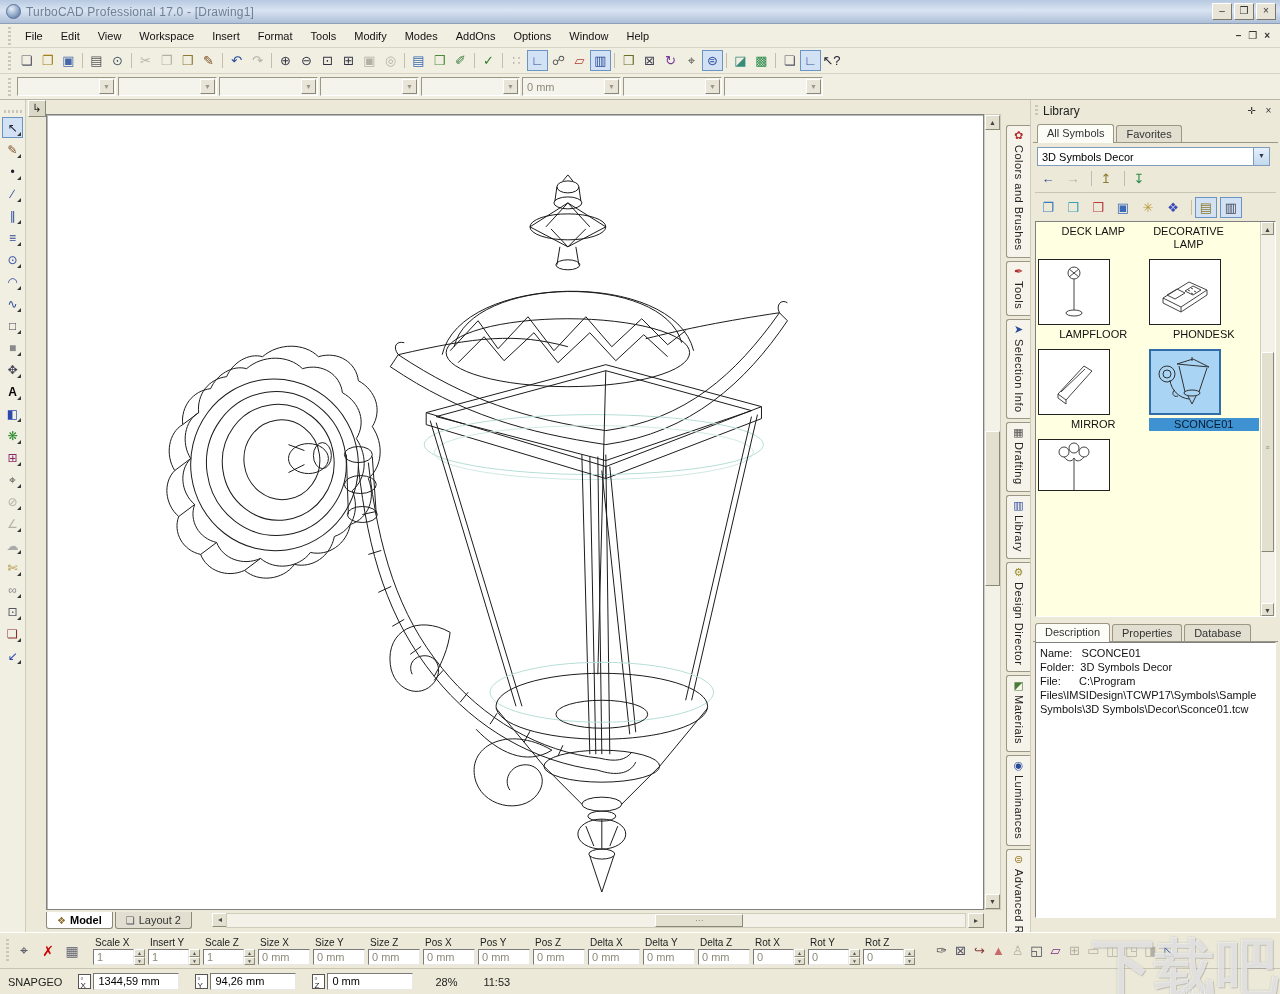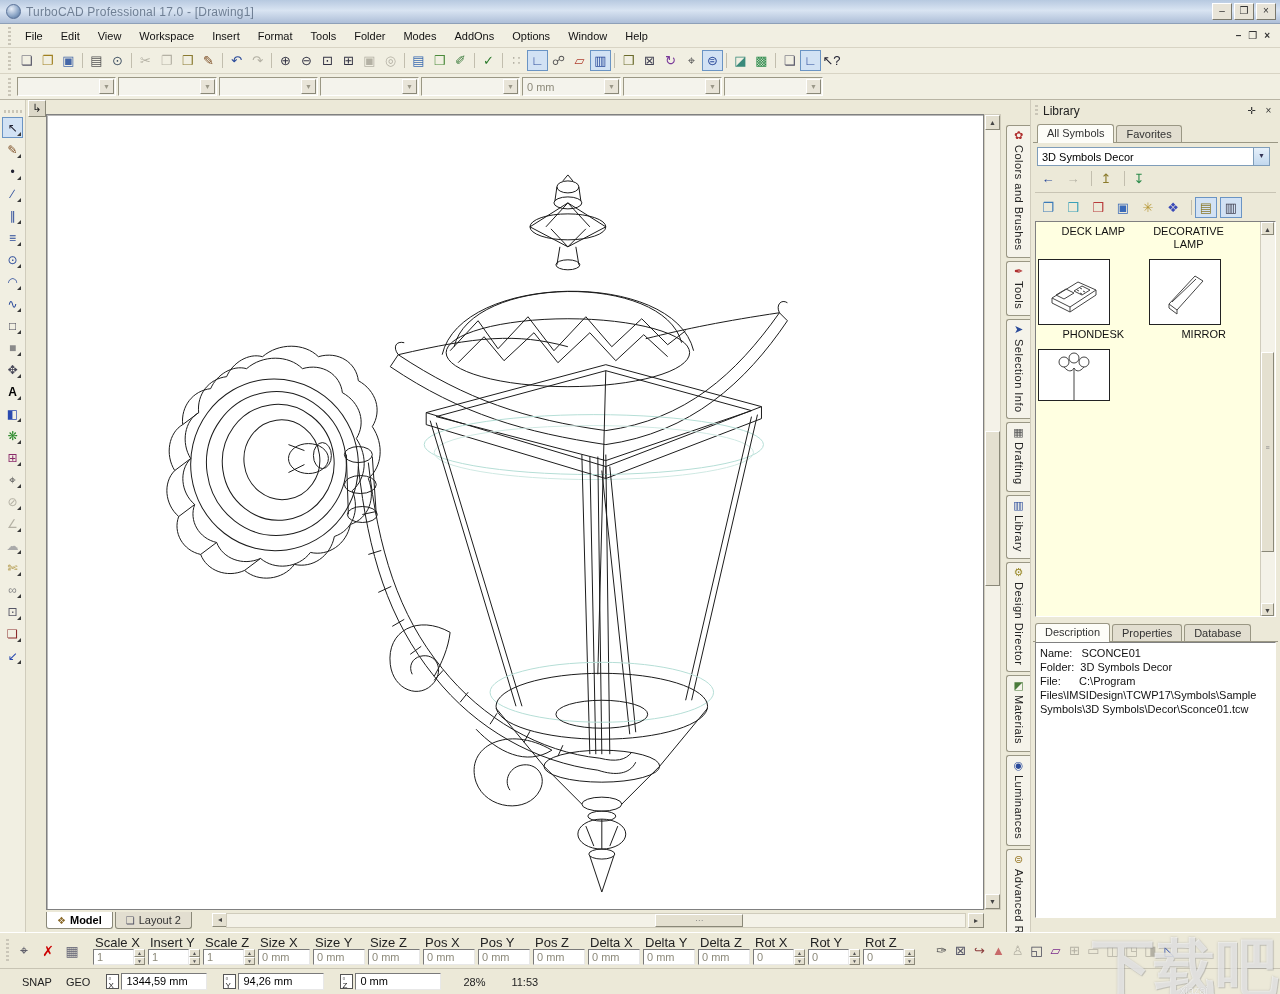--- a/index.html
+++ b/index.html
@@ -132,35 +132,35 @@
     font-size:11px;line-height:14px;color:#111}
   #descbox div{white-space:pre}
 
   
   #inspector{position:absolute;left:0;top:932px;width:1280px;height:36px;background:#ece9d8;border-top:1px solid #fff;
     display:flex;align-items:center;padding-left:6px}
   #inspector::before{content:"";width:3px;height:24px;margin-right:4px;
     background:repeating-linear-gradient(#cac6b8 0 2px,transparent 2px 4px)}
   .insp-icon{width:22px;height:22px;display:flex;align-items:center;justify-content:center;font-size:14px;margin-right:2px}
   .fld{width:54px;margin-right:1px;display:flex;flex-direction:column;align-items:flex-start}
-  .fld .flabel{font-size:13px;color:#222;padding-left:2px;line-height:12px}
+  .fld .flabel{font-size:10px;color:#222;padding-left:2px;line-height:12px}
   .fbox{display:flex;width:52px}
   .fld .finput{flex:1;height:16px;background:#fff;border:1px solid;border-color:#7a7a7a #e8e8e8 #e8e8e8 #7a7a7a;
     color:#8d8a7a;font-size:11px;padding:1px 3px;overflow:hidden;white-space:nowrap}
   .spin{width:11px;height:16px;display:flex;flex-direction:column}
   .spin i{flex:1;background:#e4e0d0;border:1px solid;border-color:#fff #8a8878 #8a8878 #fff;font-size:5px;
     font-style:normal;text-align:center;line-height:6px;color:#555}
   #insp-right{display:flex;margin-left:14px}
   #insp-right .tb-btn{width:19px}
 
   
   #statusbar{position:absolute;left:0;top:968px;width:1280px;height:26px;background:#ece9d8;border-top:1px solid #c8c4b4;
     display:flex;align-items:center;padding:0 8px;color:#222}
   #status-msg{flex:1}
-  .stoggle{margin-left:14px;color:#222}
+  .stoggle{color:#222}
   .coord{display:flex;align-items:center;margin-left:16px}
   .chip{width:13px;height:15px;border:1px solid #555;background:#fff;font-size:8px;line-height:7px;text-align:left;
     padding:0 1px;color:#222;margin-right:2px}
   .chip b{display:block;font-weight:normal}
   .cfield{width:86px;height:17px;background:#fff;border:1px solid;border-color:#7a7a7a #e8e8e8 #e8e8e8 #7a7a7a;
     padding:1px 4px;color:#000}
   #zoom-pct{margin-left:22px}
   #clock{margin-left:26px}
 
   
@@ -185,21 +185,21 @@
 
 <div id="menubar">
   <div style="display:flex">
       <span class="menu-item">File</span>
       <span class="menu-item">Edit</span>
       <span class="menu-item">View</span>
       <span class="menu-item">Workspace</span>
       <span class="menu-item">Insert</span>
       <span class="menu-item">Format</span>
       <span class="menu-item">Tools</span>
-      <span class="menu-item">Folder</span>
+      <span class="menu-item">Modify</span>
       <span class="menu-item">Modes</span>
       <span class="menu-item">AddOns</span>
       <span class="menu-item">Options</span>
       <span class="menu-item">Window</span>
       <span class="menu-item">Help</span>
     </div>
   <div class="mdi">
     <span>–</span>
     <span>❐</span>
     <span>×</span>
@@ -652,20 +652,31 @@
         </span>
       </div>
 
     <div id="symlist">
       <div id="symgrid">
         <div class="sym cutoff">
           <div class="slabel">DECK LAMP</div>
         </div>
         <div class="sym cutoff">
           <div class="slabel" style="max-width:80px">DECORATIVE LAMP</div>
+        </div>
+        <div class="sym">
+          <div class="thumb">
+            <svg width="60" height="56" viewBox="0 0 60 56" fill="none" stroke="#444">
+              <circle cx="30" cy="9" r="6"></circle>
+                <path d="M25,5 L35,13 M35,5 L25,13"></path>
+              <line x1="30" y1="15" x2="30" y2="46"></line>
+                <ellipse cx="30" cy="49" rx="8" ry="3"></ellipse>
+            </svg>
+          </div>
+          <div class="slabel">LAMPFLOOR</div>
         </div>
         <div class="sym">
           <div class="thumb">
             <svg width="60" height="56" viewBox="0 0 60 56" fill="none" stroke="#444">
               <path d="M8,34 L34,18 L52,26 L26,43 Z"></path>
                 <path d="M8,34 L8,39 L26,48 L26,43 M52,26 L52,31 L26,48"></path>
               <path d="M12,31 L22,25 L30,29 L20,35 Z"></path>
                 <path d="M30,27 L38,22 L46,26 L38,31 Z"></path>
               <path d="M33,26 l2,1 M36,24 l2,1 M39,27 l2,1 M36,29 l2,1"></path>
             </svg>
@@ -675,20 +686,36 @@
         <div class="sym">
           <div class="thumb">
             <svg width="60" height="56" viewBox="0 0 60 56" fill="none" stroke="#444">
               <path d="M14,40 L40,12 L48,17 L22,46 Z"></path>
                 <path d="M17,38 L41,15"></path>
                 <path d="M14,40 L14,44 L22,50 L22,46"></path>
             </svg>
           </div>
           <div class="slabel">MIRROR</div>
         </div>
+        <div class="sym" data-state="selected">
+          <div class="thumb">
+            <svg width="60" height="56" viewBox="0 0 60 56" fill="none" stroke="#333">
+              <circle cx="12" cy="20" r="8"></circle>
+                <circle cx="12" cy="20" r="4"></circle>
+              <path d="M15,26 C16,36 24,44 34,45"></path>
+                <path d="M20,36 C16,38 18,44 23,42"></path>
+              <path d="M22,10 L54,13 L38,5 Z"></path>
+                <path d="M24,12 L30,38 M52,14 L44,38"></path>
+              <ellipse cx="37" cy="39" rx="8" ry="3"></ellipse>
+                <path d="M33,42 L37,50 L41,42"></path>
+                <path d="M37,3 L37,7"></path>
+            </svg>
+          </div>
+          <div class="slabel">SCONCE01</div>
+        </div>
         <div class="sym">
           <div class="thumb" style="height:52px">
             <svg width="60" height="50" viewBox="0 0 60 50" fill="none" stroke="#444">
               <circle cx="20" cy="12" r="5"></circle>
                 <circle cx="30" cy="8" r="5"></circle>
                 <circle cx="40" cy="12" r="5"></circle>
               <path d="M20,17 C24,22 28,22 30,18 M40,17 C36,22 32,22 30,18"></path>
               <line x1="30" y1="18" x2="30" y2="50"></line>
             </svg>
           </div>

